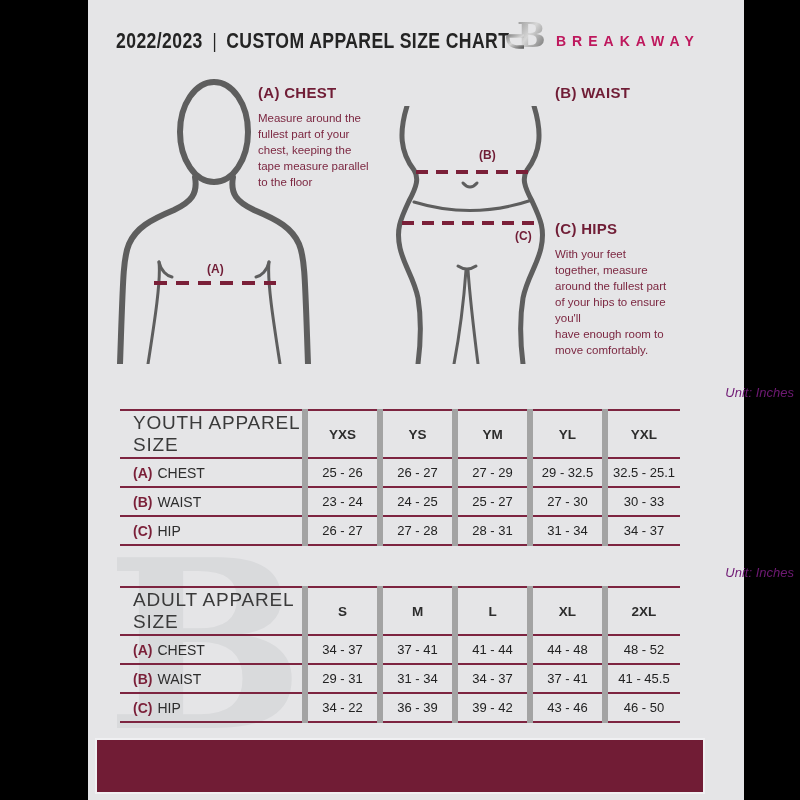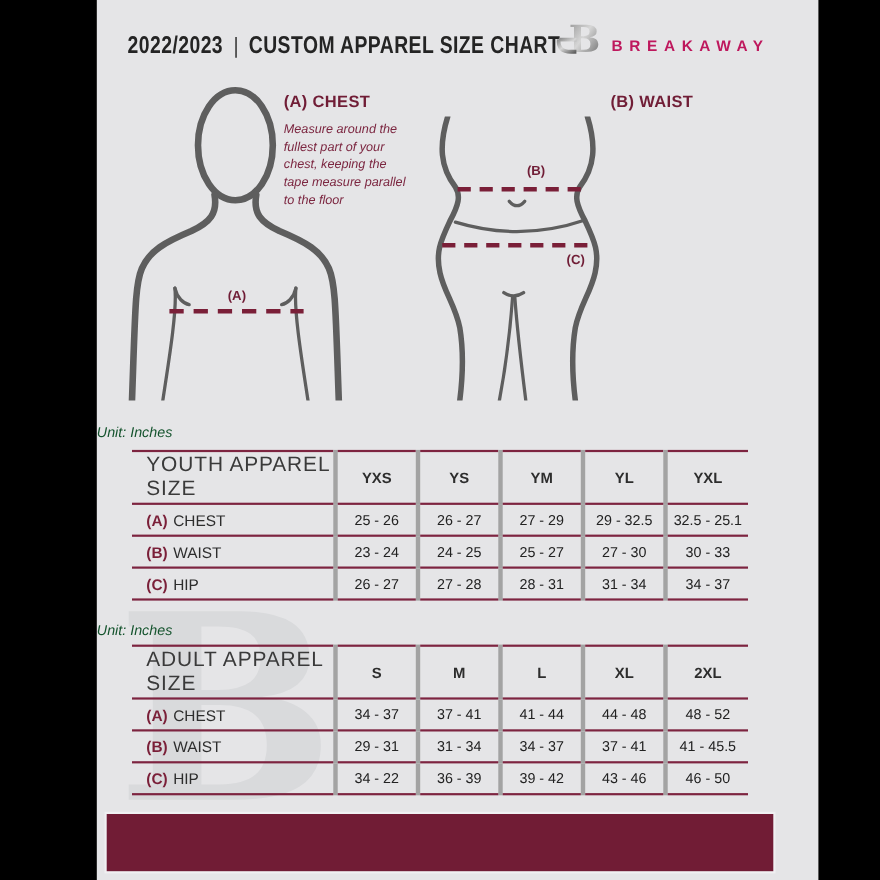--- a/index.html
+++ b/index.html
@@ -13,47 +13,47 @@
               transform:scaleX(0.80);transform-origin:left center;white-space:nowrap;}
   .mast-year,.mast-main{font-size:22px;font-weight:800;color:#242424;letter-spacing:0.5px;}
   .mast-div{font-size:20px;font-weight:400;color:#242424;}
   .logo-box{position:absolute;left:414px;top:14px;width:44px;height:44px;}
   .brand{position:absolute;left:468px;top:33px;font-size:14px;font-weight:700;
          letter-spacing:6px;color:#be185d;}
 
   
   .instr{position:absolute;z-index:1;}
   .instr h3{margin:0 0 9px 0;font-size:15px;font-weight:800;color:#701d36;letter-spacing:0.3px;}
-  .instr p{margin:0;font-size:11.5px;line-height:16px;font-style:italic;font-weight:500;
+  .instr p{margin:0;font-size:11.5px;line-height:16px;font-weight:500;
            color:#7c2741;white-space:pre-line;}
   .instr-a{left:170px;top:84px;width:160px;}
   .instr-b{left:467px;top:84px;width:162px;}
   .instr-c{left:467px;top:220px;width:170px;}
 
   .fig{position:absolute;z-index:0;}
   .fig-upper{left:24px;top:74px;}
   .fig-lower{left:303px;top:106px;}
 
   
   .sec-title{position:absolute;left:0;width:624px;text-align:center;font-size:15.5px;
              font-weight:700;color:#363636;letter-spacing:0.4px;z-index:1;}
-  .sec-unit{position:absolute;left:0;width:706px;text-align:left;font-size:13px;
-            font-style:italic;color:#14532d;z-index:1;}
+  .sec-unit{position:absolute;left:0;width:706px;text-align:right;font-size:13px;
+            font-style:italic;color:#701a75;z-index:1;}
   .t-youth-title{top:364px;} .t-youth-unit{top:385px;}
   .t-adult-title{top:544px;} .t-adult-unit{top:565px;}
 
   
   .table-wrap{position:absolute;left:32px;width:560px;z-index:1;}
   .tw-youth{top:409px;} .tw-adult{top:586px;}
   table.size-table{border-collapse:collapse;width:560px;table-layout:fixed;}
   .size-table col.c-label{width:185px;}
   .size-table col.c-size{width:75px;}
   .size-table thead tr{border-top:2px solid #7d2440;border-bottom:2px solid #7d2440;height:35px;}
   .size-table tbody tr{border-bottom:2px solid #7d2440;height:29px;}
-  .size-table th+th,.size-table td+td{border-left:4px solid #a3a3a3;}
+  .size-table th+th,.size-table td+td{border-left:6px solid #a3a3a3;}
   .size-table th.first{text-align:left;padding-left:13px;font-weight:400;font-size:19px;
                        color:#3a3a3a;letter-spacing:0.8px;}
   .size-table th.size{font-size:13.5px;font-weight:700;color:#2d2d2d;}
   .size-table td.label{text-align:left;padding-left:13px;font-size:14px;color:#2d2d2d;}
   .size-table td.label .key{font-weight:800;color:#7a1f38;margin-right:5px;}
   .size-table td.value{text-align:center;font-size:13px;color:#222;}
 
   
   .watermark{position:absolute;left:18px;top:528px;font-family:"DejaVu Serif",serif;
              font-size:235px;line-height:235px;font-weight:700;color:#d9dadc;z-index:0;
@@ -127,20 +127,30 @@
       <h3>(A) CHEST</h3>
       <p>Measure around the
 fullest part of your
 chest, keeping the
 tape measure parallel
 to the floor</p>
     </div>
     <div class="instr instr-b">
       <h3>(B) WAIST</h3>
     </div>
+    <div class="instr instr-c">
+      <h3>(C) HIPS</h3>
+      <p>With your feet
+together, measure
+around the fullest part
+of your hips to ensure
+you'll
+have enough room to
+move comfortably.</p>
+    </div>
 
     <div class="watermark">B</div>
 
     <div class="sec-unit t-youth-unit">Unit: Inches</div>
     <div class="table-wrap tw-youth">
         <table class="size-table">
           <colgroup>
             <col class="c-label">
             <col class="c-size">
             <col class="c-size">

